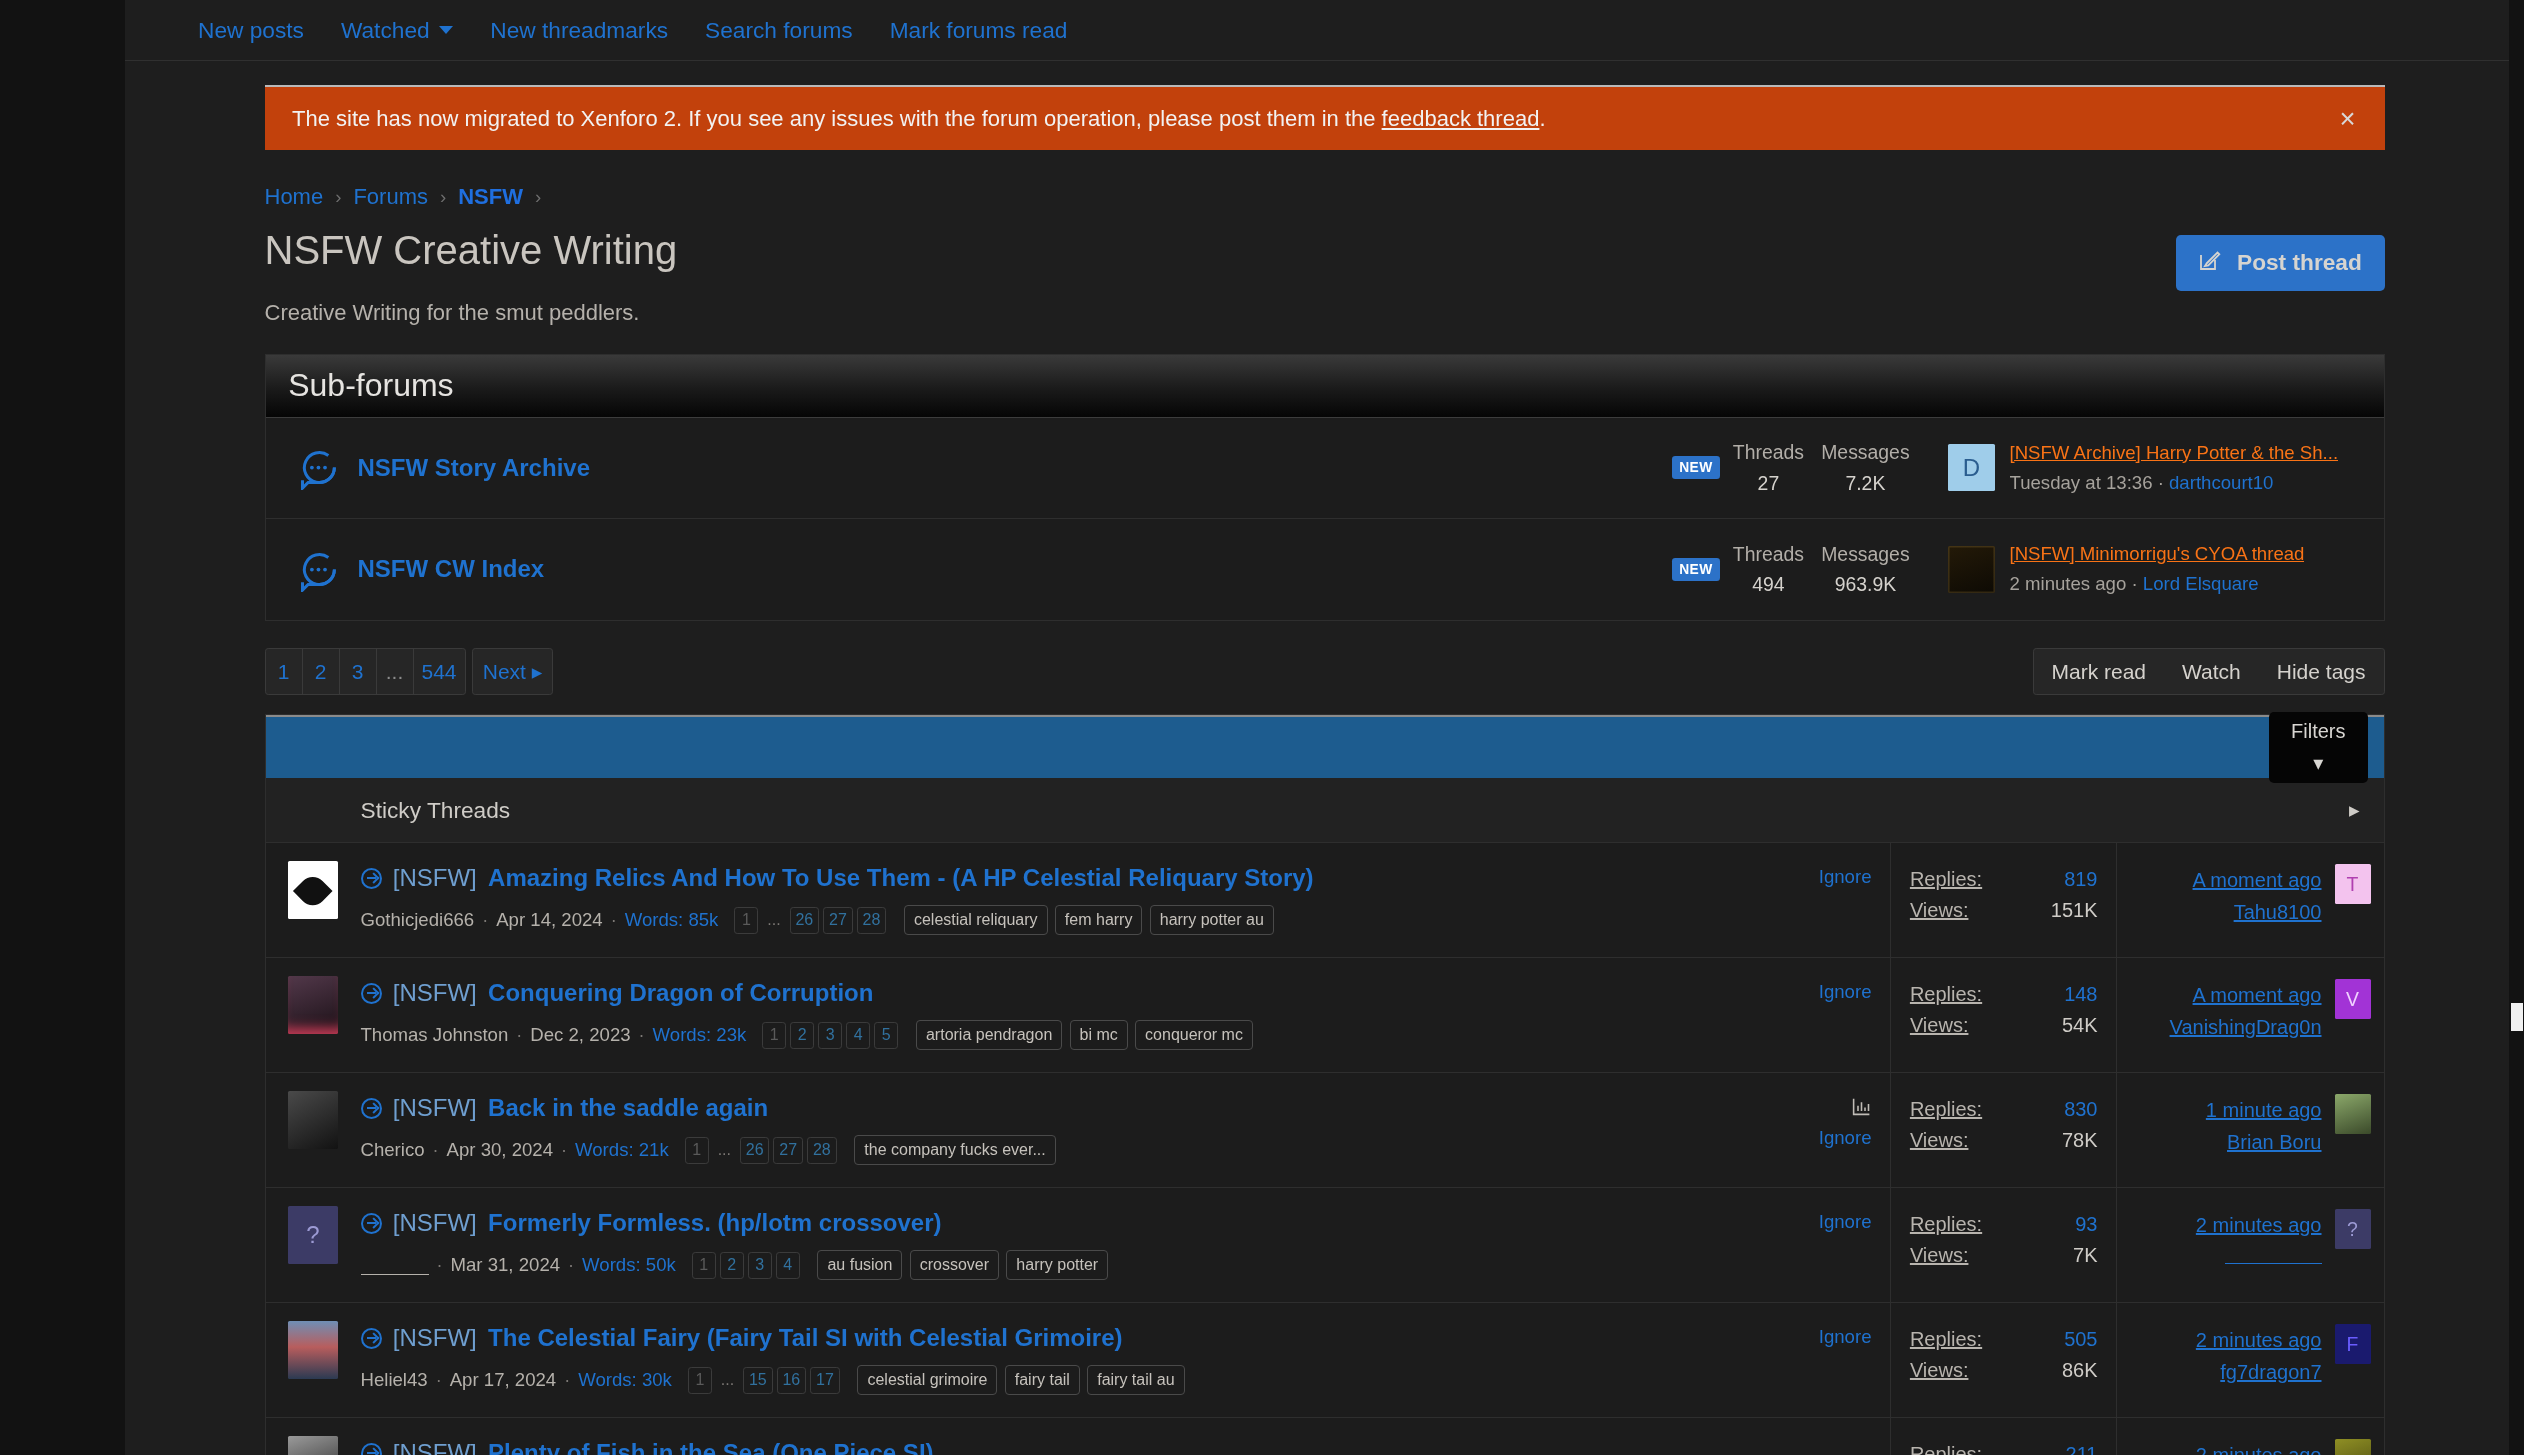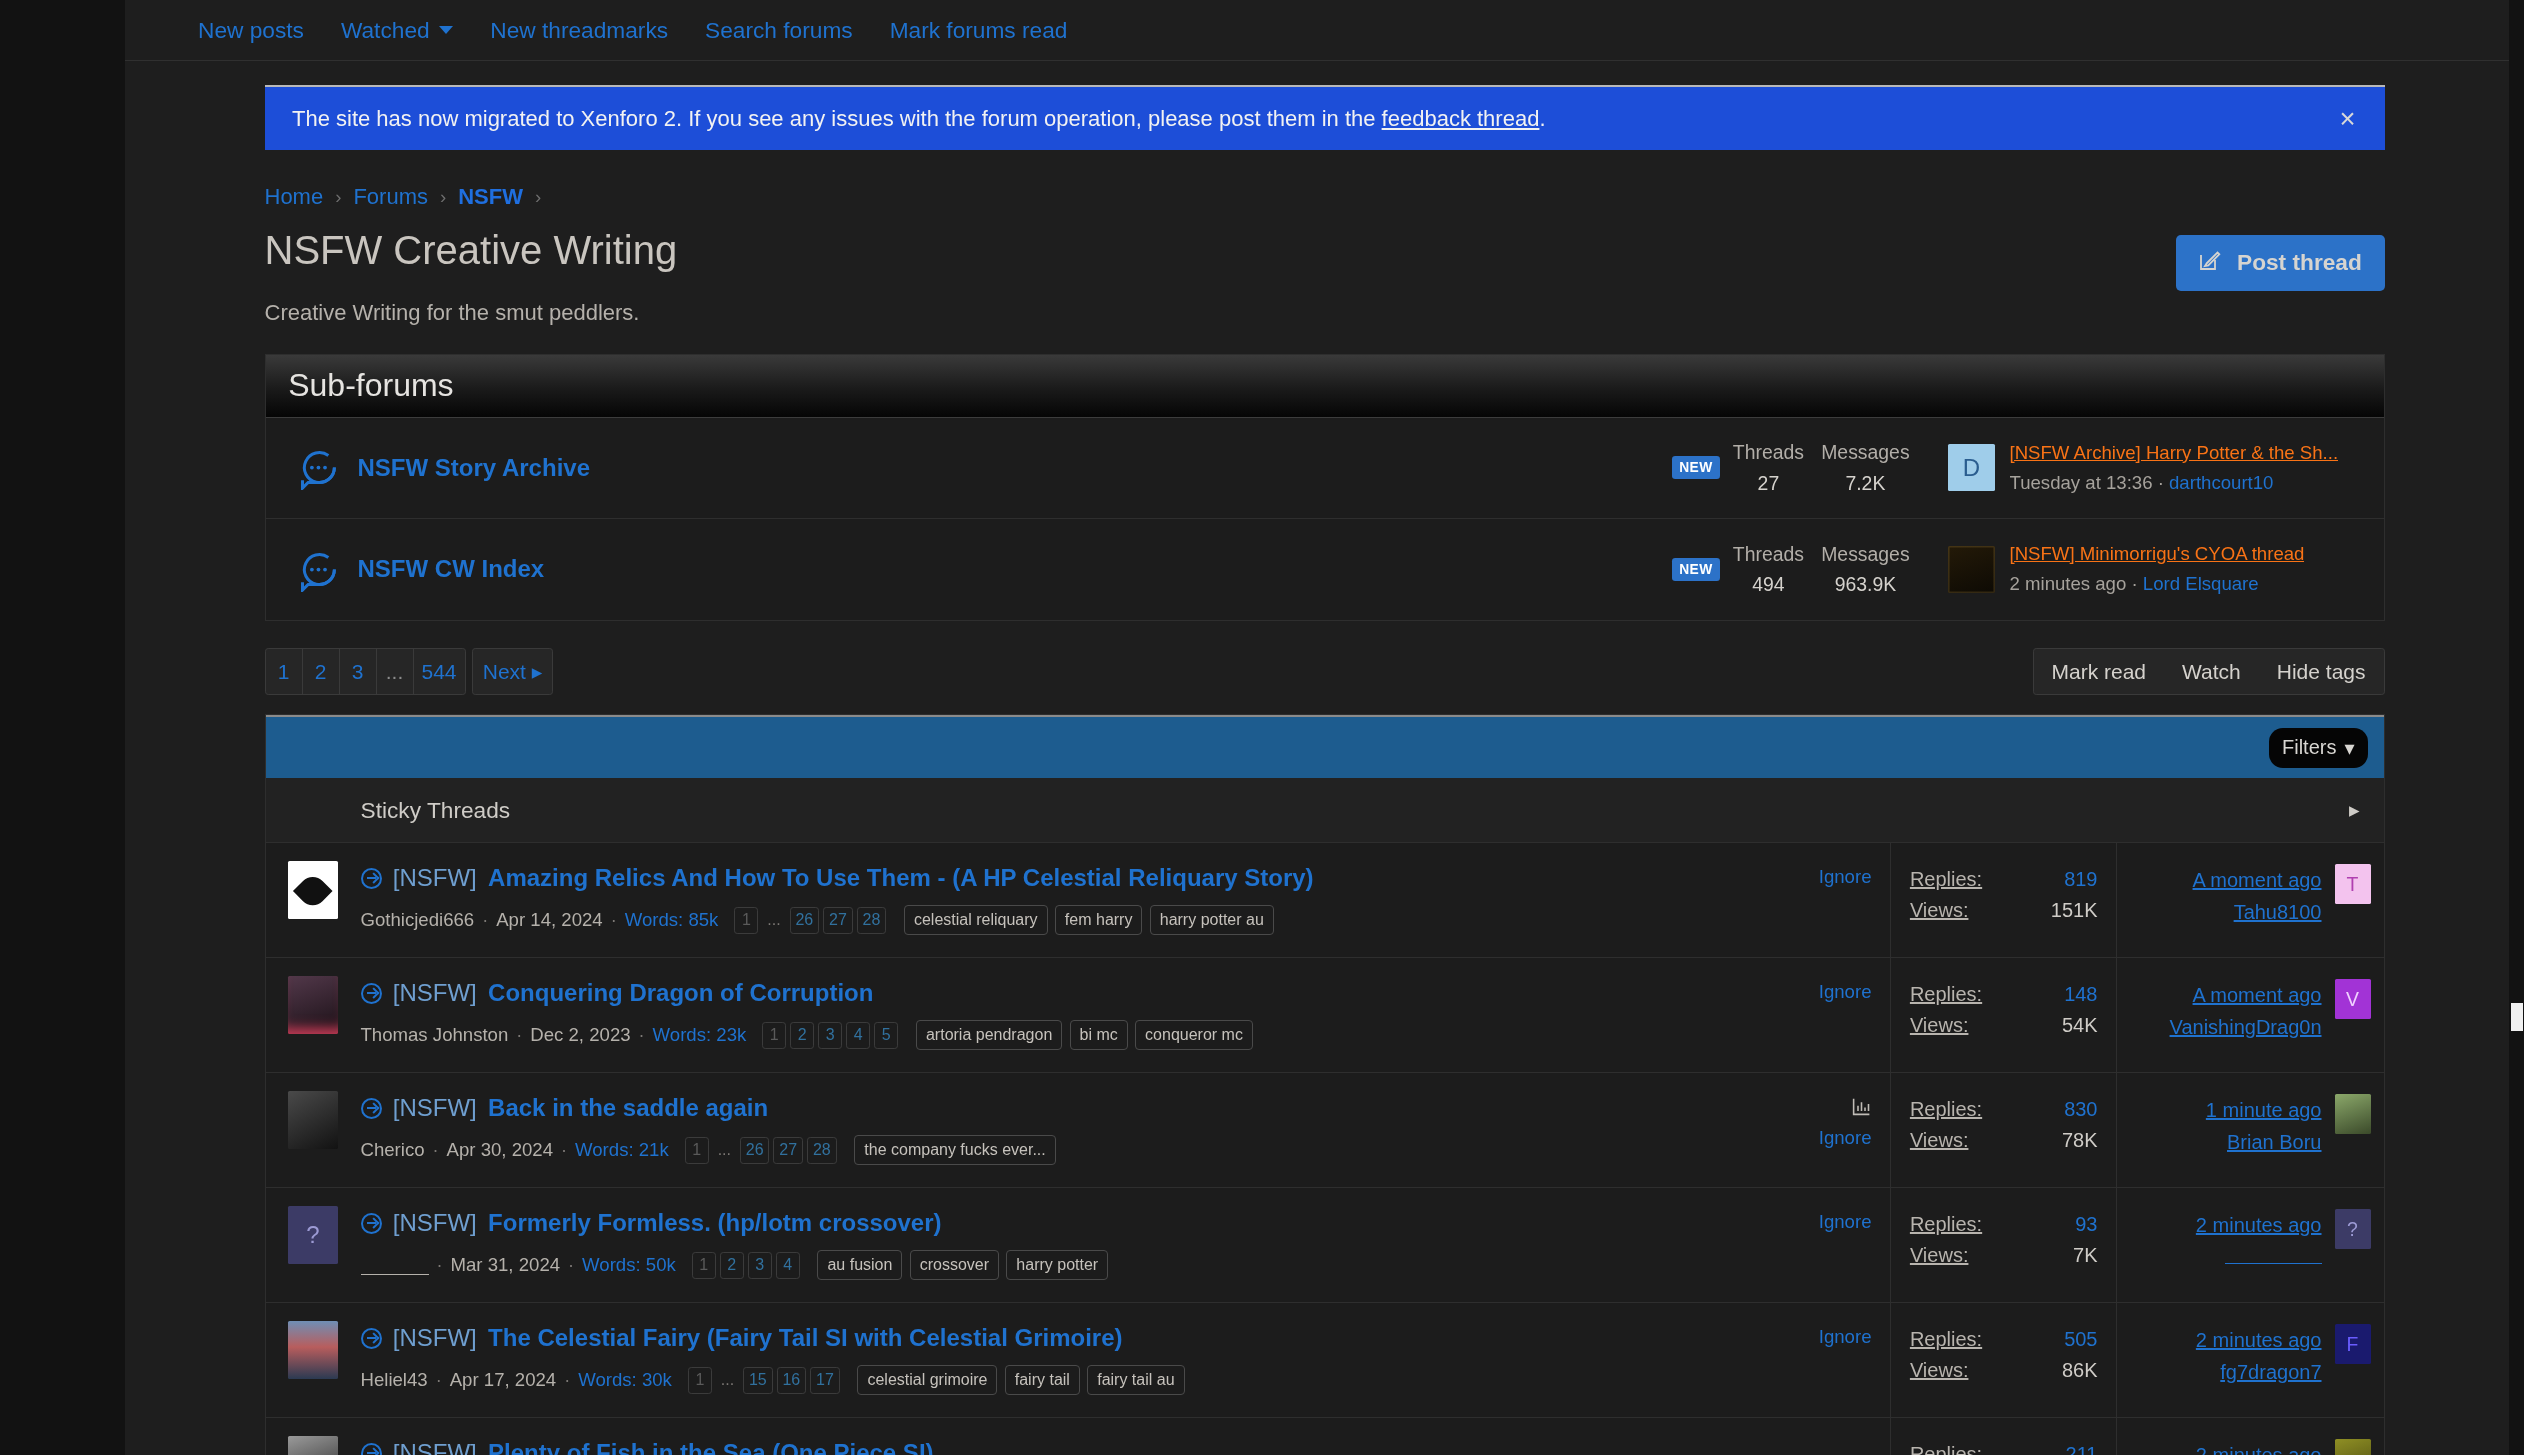--- a/index.html
+++ b/index.html
@@ -39,21 +39,21 @@
     width: 0; height: 0;
     border-left: 7.3px solid transparent;
     border-right: 7.3px solid transparent;
     border-top: 8px solid #1f72cf;
     display: inline-block;
   }
 
   
   .notice {
     margin: 24px auto 0; width: 2120px;
-    background: #1d4ed8;
+    background: #c2410c;
     border-top: 2.4px solid #b9b9b9;
     height: 65px;
     display: flex; align-items: center;
     padding: 0 27.5px;
     position: relative;
   }
   .notice-text { color: #f2f2f2; font-size: 22px; }
   .notice-text a { color: #f2f2f2; text-decoration: underline; }
   .notice-close {
     position: absolute; right: 29px; top: 50%; transform: translateY(-50%);
@@ -179,23 +179,24 @@
   
   .threadblock { margin-top: 19.4px; border: 0.8px solid #2e2e2e; }
   .filterbar {
     background: #1d5c8f;
     height: 63px; border-top: 2.4px solid #8b8b8b;
     display: flex; align-items: center; justify-content: flex-end;
     padding-right: 16px;
   }
   .filters-btn {
     background: #050505; color: #d8d6d2; font-size: 20px;
-    border: none; border-radius: 14px; padding: 8px 13px;
+    border: none; border-radius: 5px; padding: 8px 22px;
     display: flex; align-items: center; gap: 8px; cursor: pointer;
     font-family: "Liberation Sans", sans-serif;
+    flex-direction: column;
   }
   .sticky-header {
     background: #222222;
     height: 65px; display: flex; align-items: center;
     padding: 0 24px 0 95px;
     color: #cfccc7; font-size: 22.7px;
     border-bottom: 0.8px solid #2e2e2e;
     justify-content: space-between;
   }
   .sticky-header .chev { color: #cfccc7; font-size: 21px; }

